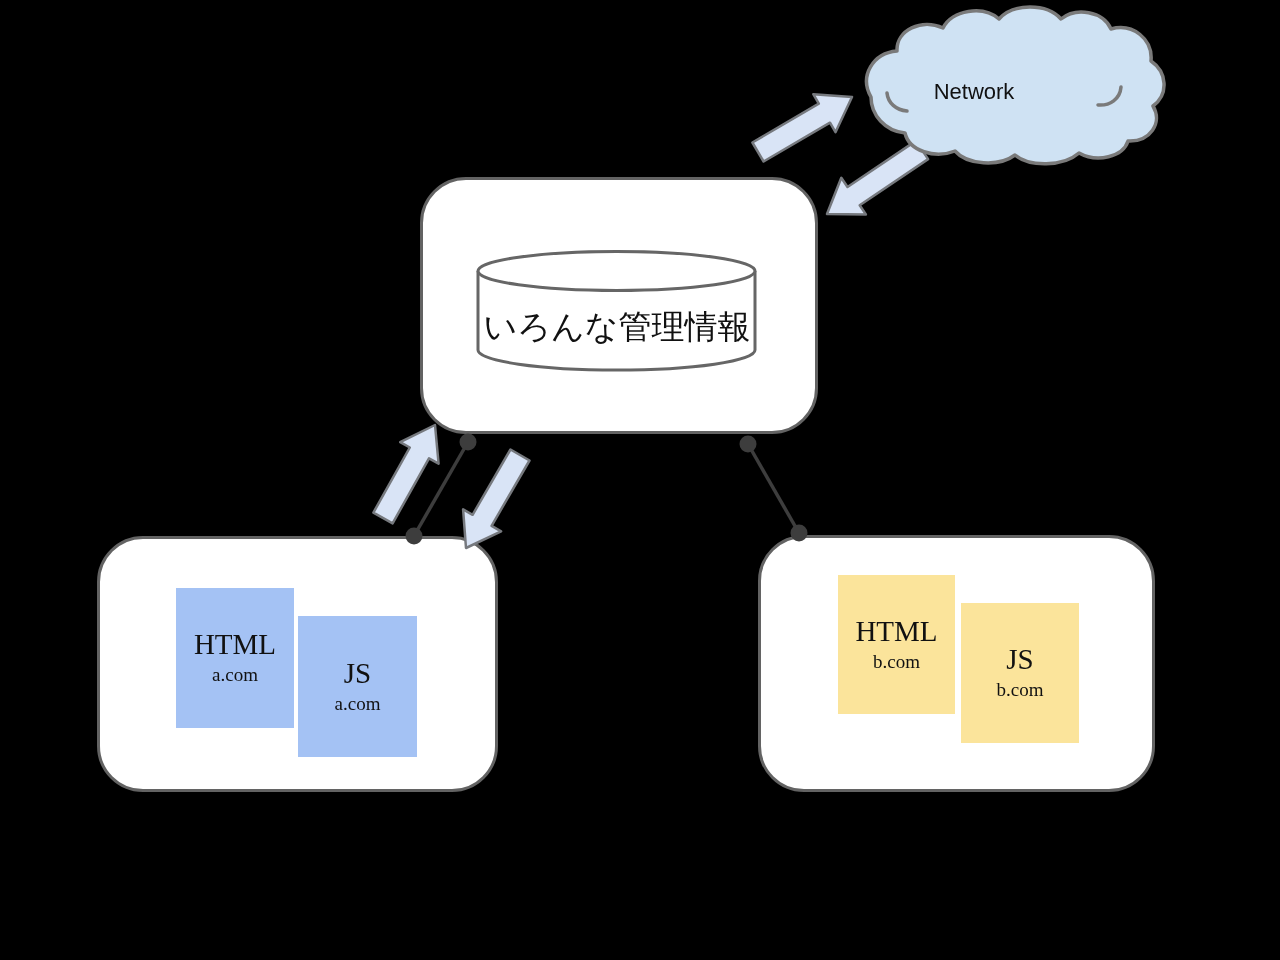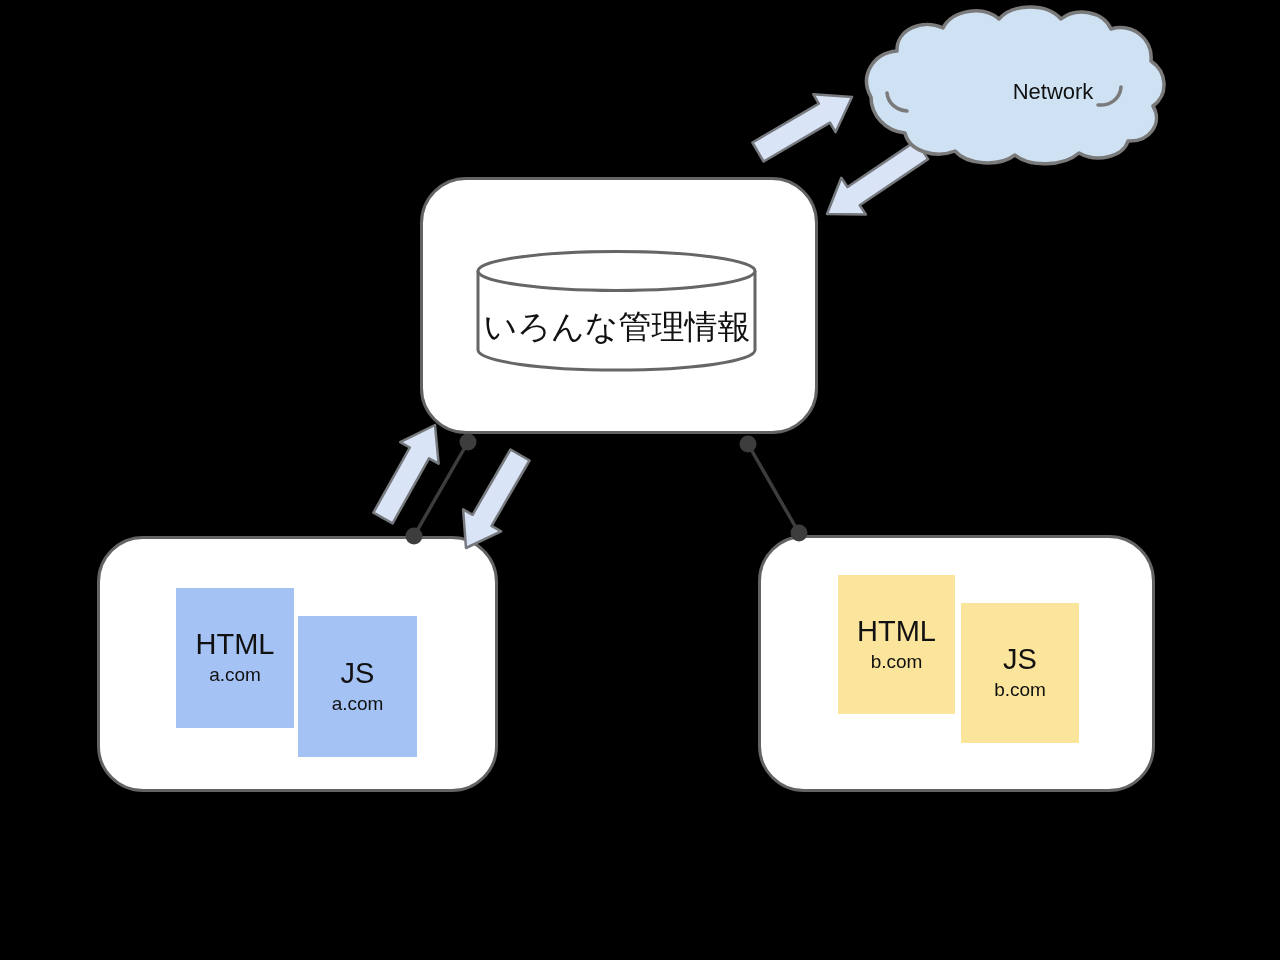--- a/index.html
+++ b/index.html
@@ -6,20 +6,21 @@
   .canvas {
     position:relative; width:1280px; height:960px; background:#000;
     overflow:hidden;
     font-family:"Liberation Sans","DejaVu Sans",sans-serif;
     color:#111;
   }
   .box {
     position:absolute; background:#fff;
     border:3.5px solid #636363; border-radius:46px;
     box-sizing:border-box;
+    font-family:Liberation Serif, serif;
   }
   .center-box { left:420px; top:177px; width:398px; height:257px; }
   .left-box   { left:97px;  top:536px; width:401px; height:256px; }
   .right-box  { left:758px; top:535px; width:397px; height:257px; }
 
   .file {
     position:absolute; display:flex; flex-direction:column;
     align-items:center; justify-content:center; text-align:center;
   }
   .file .type   { font-size:29px; line-height:1.1; }
@@ -29,21 +30,21 @@
   .file-html-a { left:76px;  top:49px; width:118px; height:140px; }
   .file-js-a   { left:198px; top:77px; width:119px; height:141px; }
   .file-html-b { left:77px;  top:37px; width:117px; height:139px; }
   .file-js-b   { left:200px; top:65px; width:118px; height:140px; }
 
   svg.overlay {
     position:absolute; left:0; top:0; width:1280px; height:960px;
     z-index:5; pointer-events:none;
   }
   .label { position:absolute; z-index:6; text-align:center; }
-  .network-label { left:963px; top:79px;  width:180px; font-size:22px;text-align:center; }
+  .network-label { left:884px; top:79px;  width:180px; font-size:22px;text-align:center; }
   .db-label      { left:467px; top:305px; width:300px; font-size:33px; }
 </style>
 </head>
 <body>
 
 <div class="canvas">
 
   <div class="box center-box"></div>
 
   <div class="box left-box">

